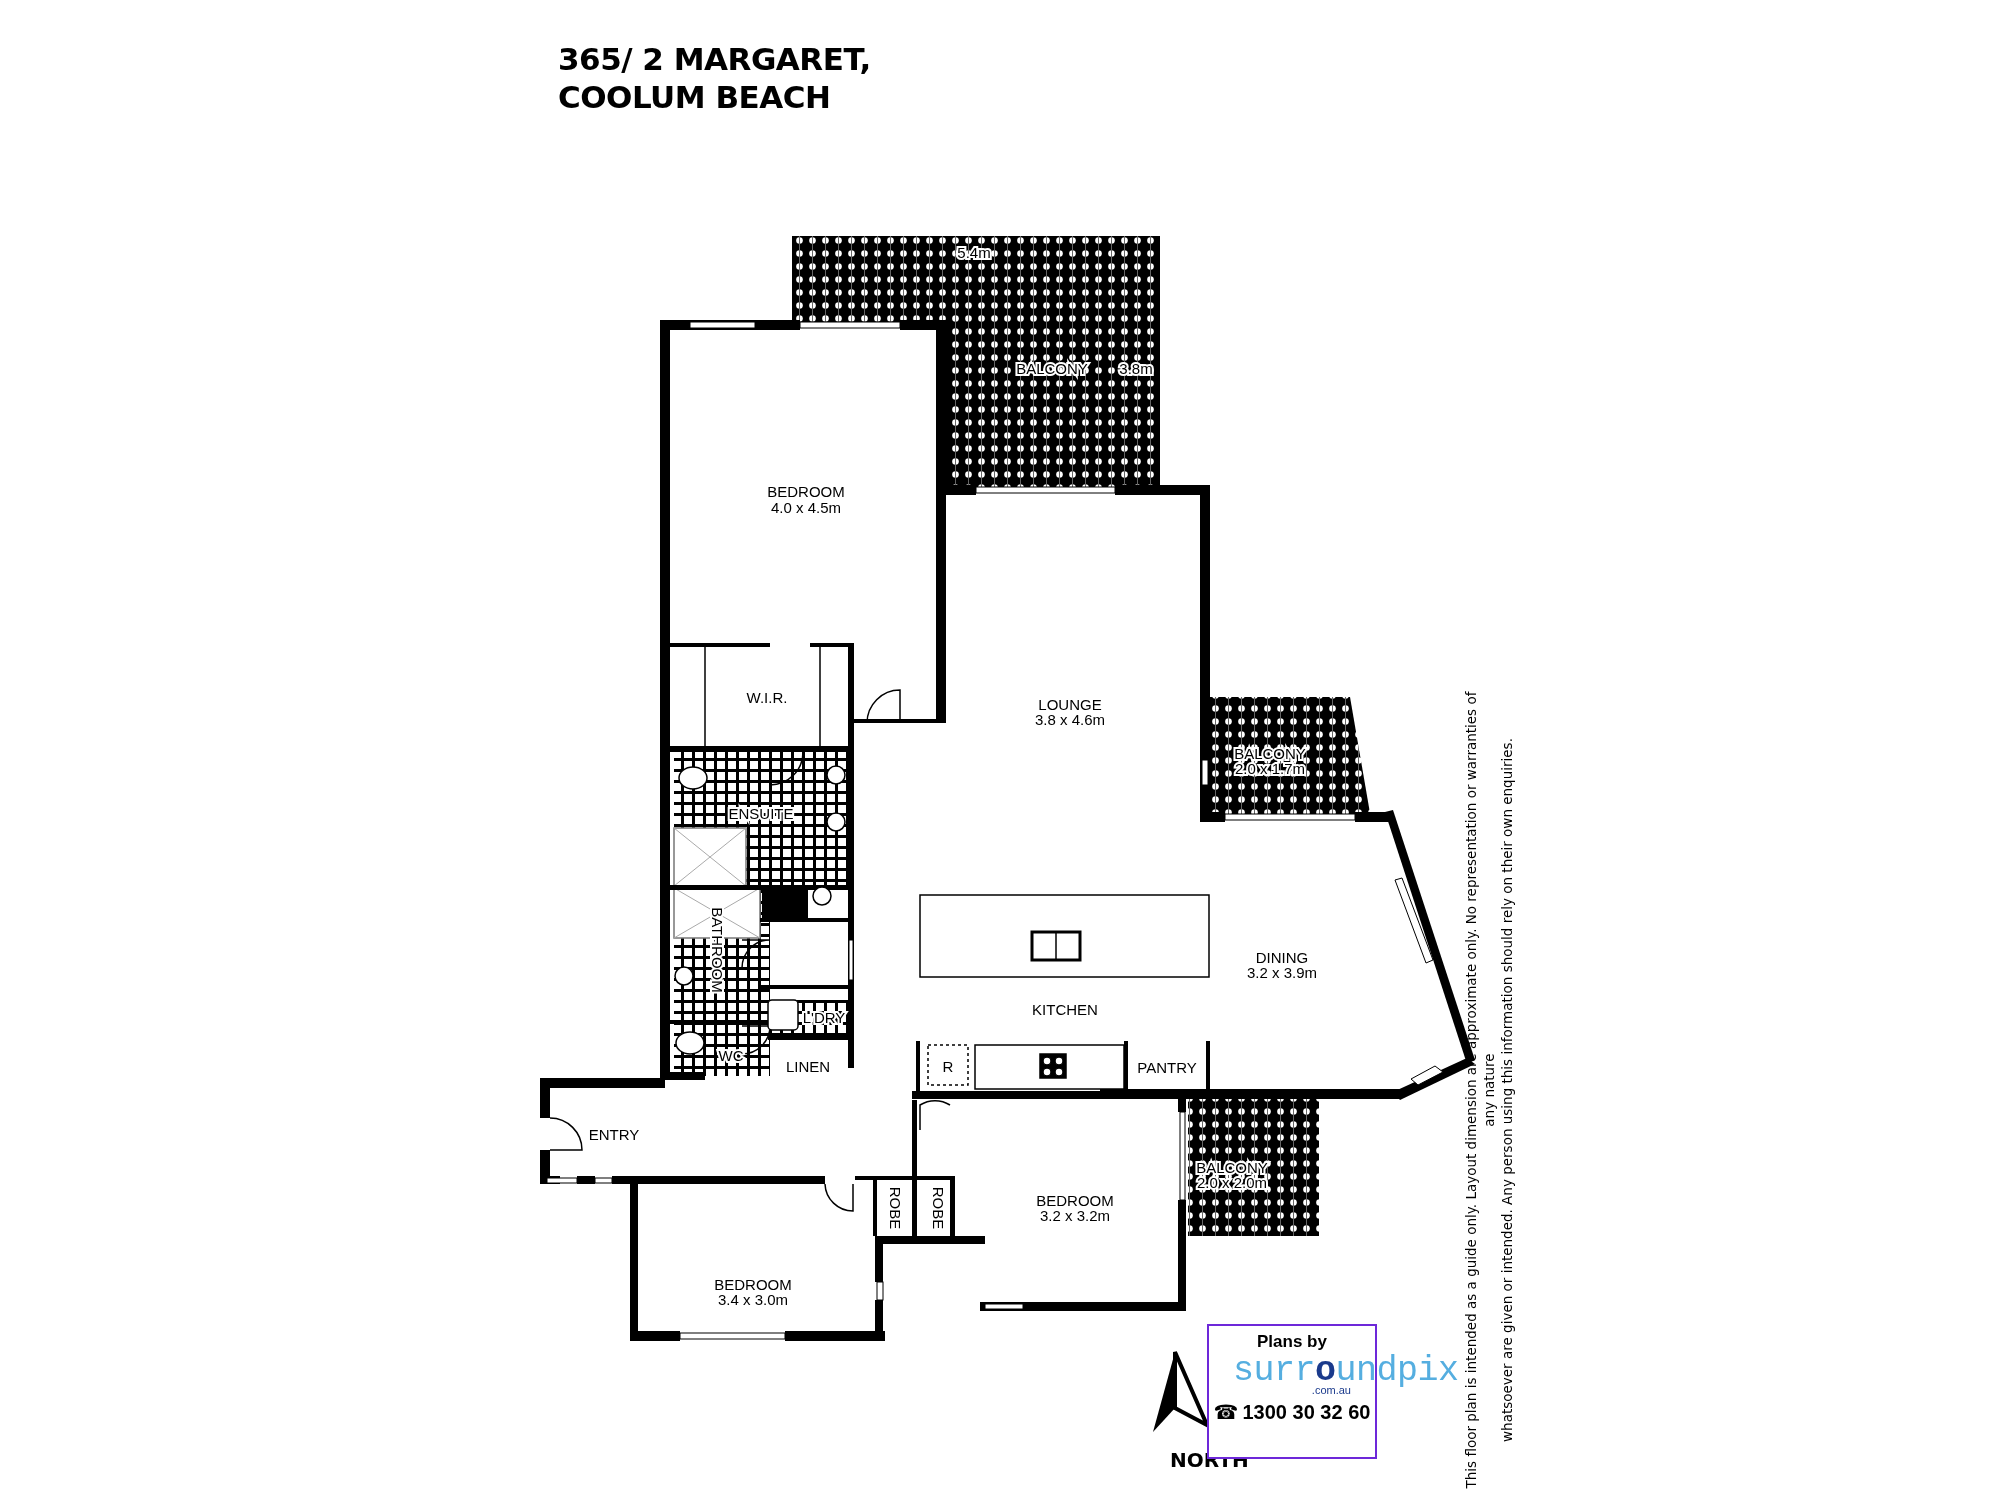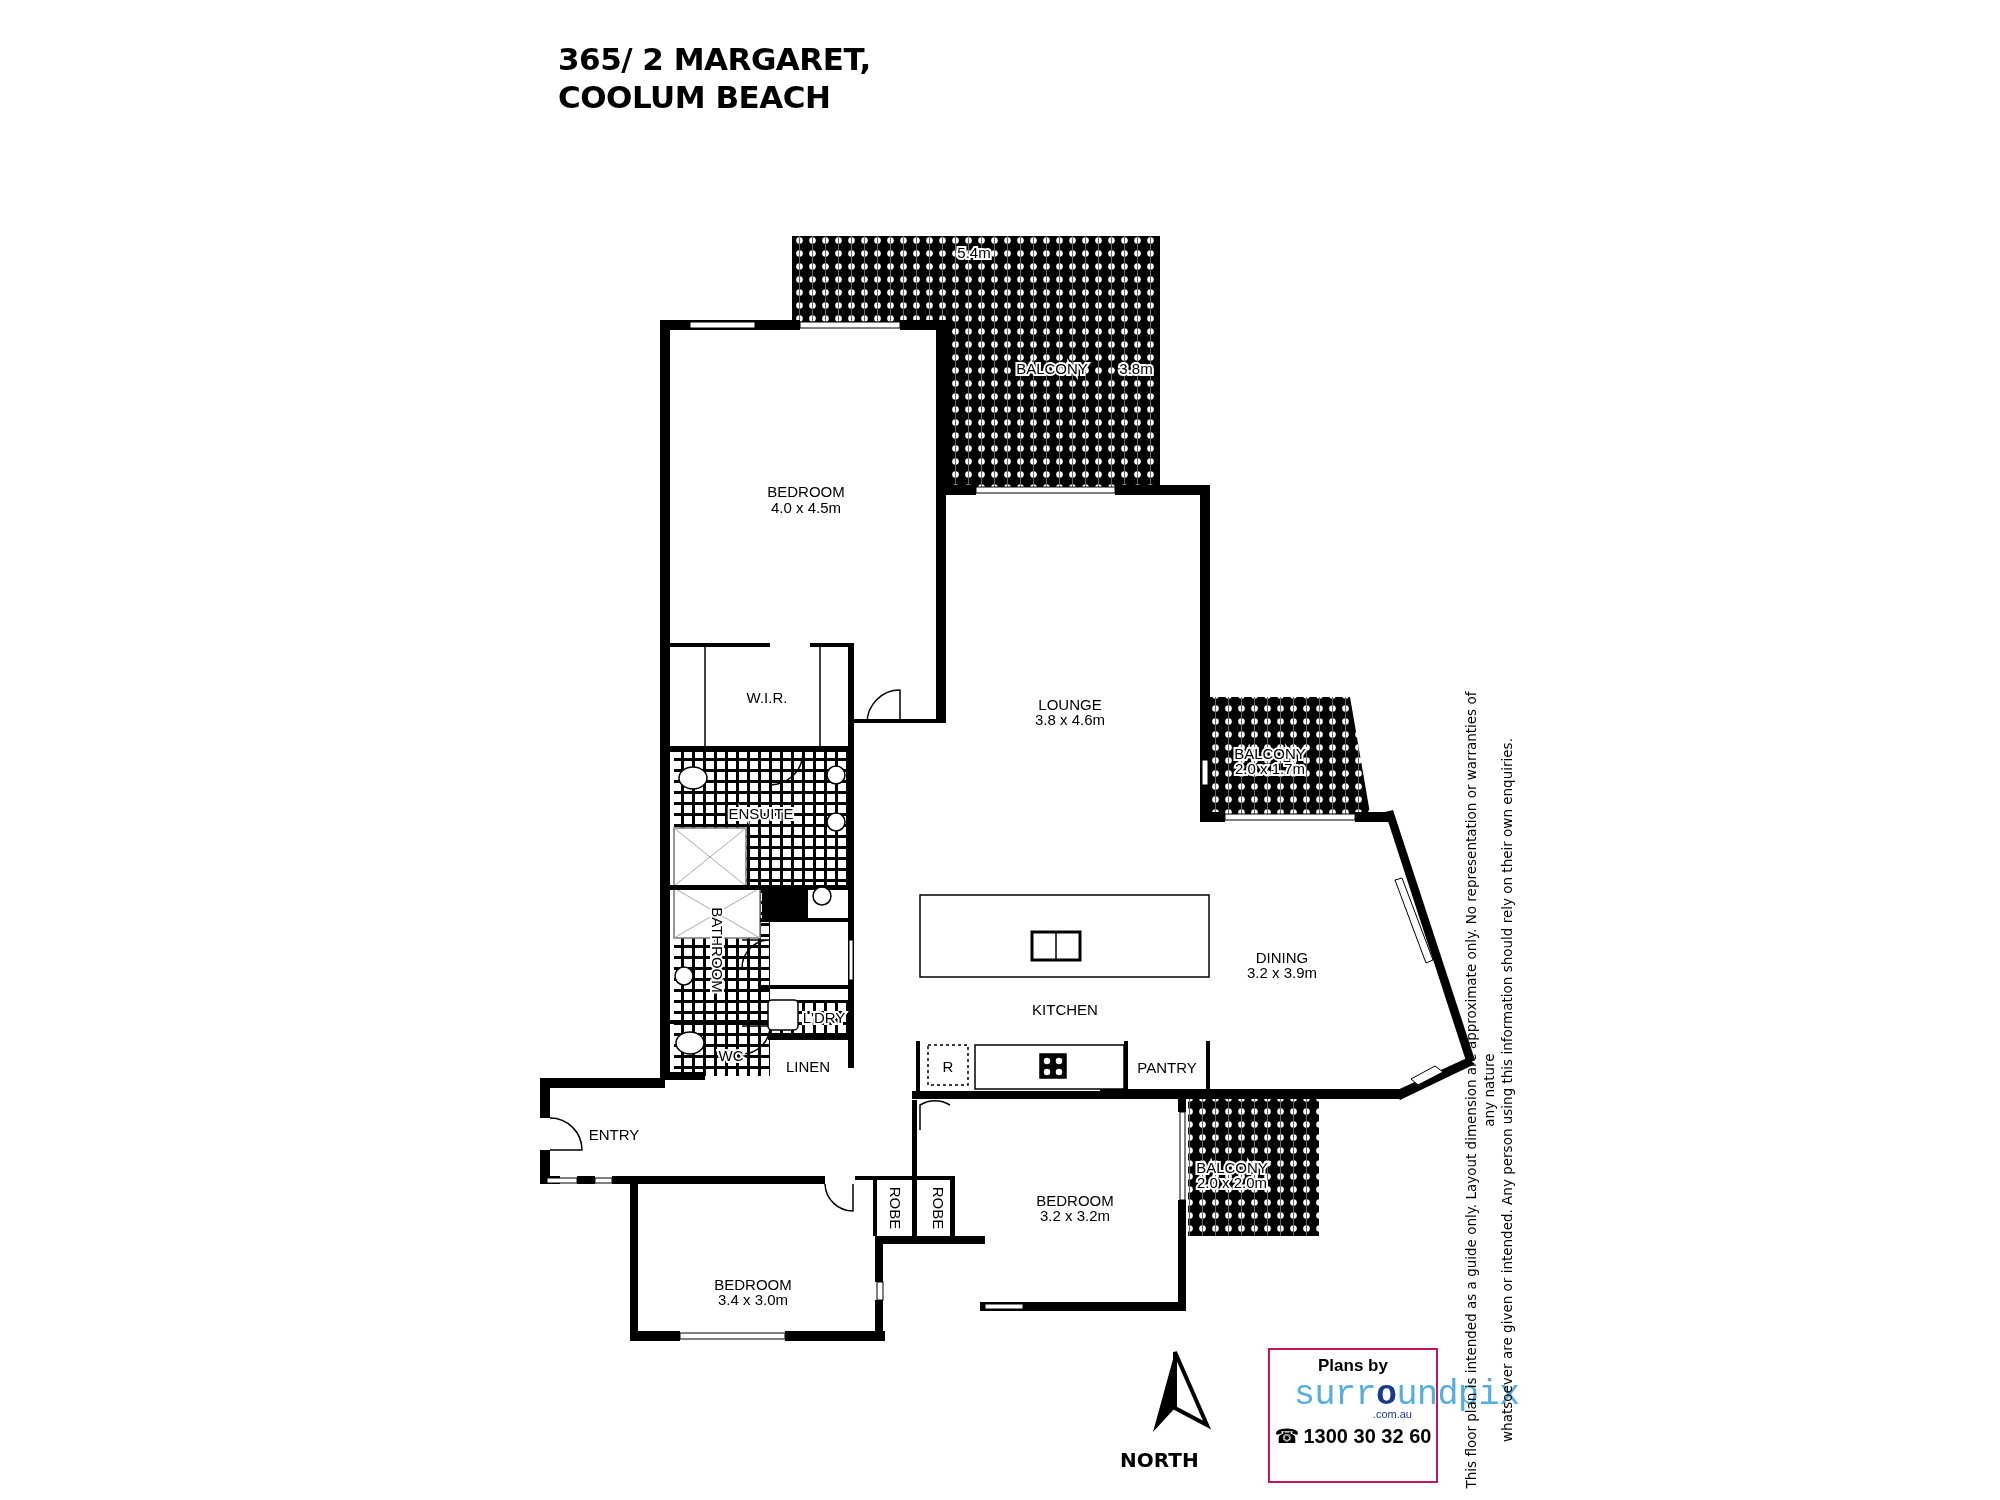--- a/index.html
+++ b/index.html
@@ -2,29 +2,29 @@
 <html><head>
 <meta charset="utf-8">
 <style>
   html,body{margin:0;padding:0;background:#ffffff;}
   body{width:2000px;height:1500px;position:relative;overflow:hidden;font-family:"Liberation Sans",sans-serif;}
   .title{position:absolute;left:558px;top:40px;font-family:"DejaVu Sans",sans-serif;font-weight:bold;font-size:31px;line-height:38px;color:#000;letter-spacing:-0.5px;}
   svg.plan{position:absolute;left:0;top:0;}
   .lbl{font-family:"Liberation Sans",sans-serif;font-size:15px;fill:#000;text-anchor:middle;}
   .lbl-w{font-family:"Liberation Sans",sans-serif;font-size:15px;fill:#000;text-anchor:middle;paint-order:stroke;stroke:#fff;stroke-width:4px;}
   .disclaimer{position:absolute;left:1462px;top:1490px;transform-origin:0 0;transform:rotate(-90deg);width:800px;font-family:"DejaVu Sans",sans-serif;font-size:13.5px;line-height:18px;color:#000;text-align:center;}
-  .logo{position:absolute;left:1268px;top:1324px;width:170px;height:135px;border:2px solid #be185d;background:#fff;box-sizing:border-box;text-align:center;margin-top:24px;}
+  .logo{position:absolute;left:1207px;top:1324px;width:170px;height:135px;border:2px solid #6d28d9;background:#fff;box-sizing:border-box;text-align:center;}
   .logo .by{font-family:"Liberation Sans",sans-serif;font-weight:bold;font-size:17px;margin-top:6px;color:#000;}
   .logo .brand{font-family:Liberation Mono, monospace;font-size:35px;color:#55aee0;line-height:34px;margin-top:2px;letter-spacing:-0.5px;padding-left:24px;}
   .logo .brand .o{color:#1a3a8c;font-weight:bold;}
   .logo .dom{font-family:"Liberation Sans",sans-serif;font-size:11px;color:#1a3a8c;text-align:right;padding-right:24px;margin-top:-4px;}
   .logo .phone{font-family:"Liberation Sans",sans-serif;font-weight:bold;font-size:20px;margin-top:4px;color:#000;}
   .logo .phone .tel{font-size:20px;font-weight:normal;margin-right:4px;}
   .north{position:absolute;left:1145px;top:1340px;width:75px;}
-  .north-label{position:absolute;left:1120px;top:1448px;font-family:"DejaVu Sans",sans-serif;font-weight:bold;font-size:20px;color:#000;}
+  .north-label{position:absolute;left:1170px;top:1448px;font-family:"DejaVu Sans",sans-serif;font-weight:bold;font-size:20px;color:#000;}
 </style>
 </head>
 <body>
 
 <div class="title">
   <div>365/ 2 MARGARET,</div>
   <div>COOLUM BEACH</div>
 </div>
 
 <svg class="plan" width="2000" height="1500" viewBox="0 0 2000 1500">

